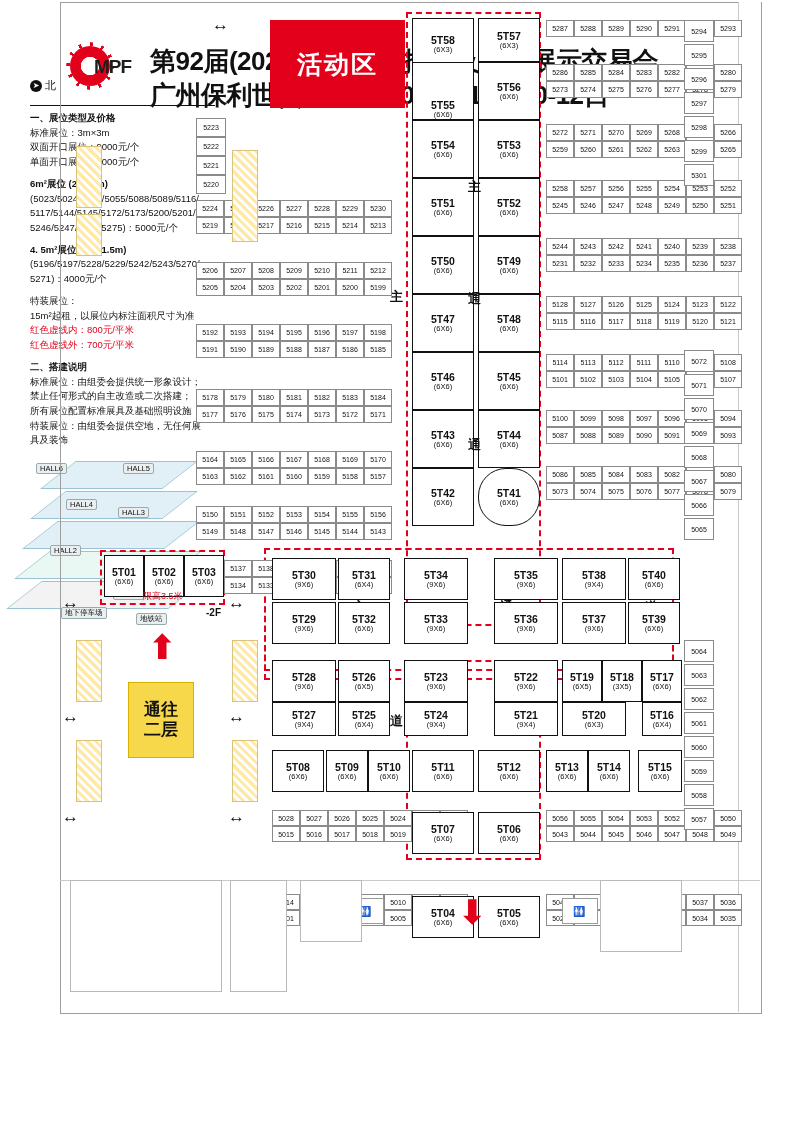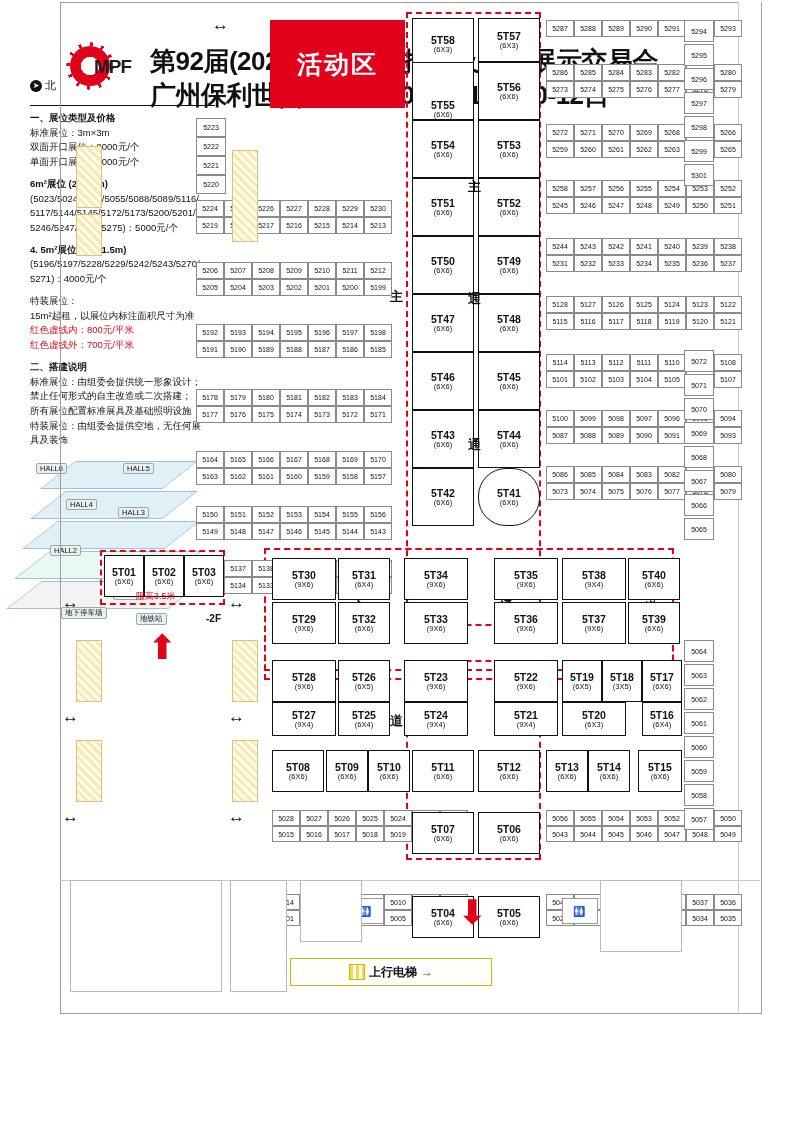--- a/index.html
+++ b/index.html
@@ -57,21 +57,21 @@
   .arrow-red{position:absolute;color:#e2001a;font-size:22px;font-weight:bold;line-height:1;}
   #toflr{position:absolute;background:#f7d84a;border:1px solid #d6b300;display:flex;align-items:center;
       justify-content:center;font-weight:bold;font-size:17px;color:#111;text-align:center;line-height:1.15;}
   #hall5{position:absolute;font-size:19px;font-weight:bold;}
   #escal{position:absolute;background:#fff;border:1px solid #d6b300;display:flex;align-items:center;
       justify-content:center;font-size:12px;font-weight:bold;color:#111;gap:4px;}
   #escal .bar{width:14px;height:14px;background:repeating-linear-gradient(90deg,#f7d84a 0 3px,#fff 3px 6px);
       border:1px solid #d6b300;}
   .wc{position:absolute;border:1px solid #9a9a9a;background:#fff;display:flex;align-items:center;
       justify-content:center;gap:3px;font-size:10px;color:#e2001a;}
-  .noteRed{position:absolute;color:#e2001a;font-size:9px;}
+  .noteRed{position:absolute;color:#e2001a;font-size:9px;margin-left:7px;}
   .room{position:absolute;border:1px solid #b9b9b9;background:#fff;}
   .hatch{position:absolute;background:repeating-linear-gradient(45deg,#ffe9a8 0 3px,#fff 3px 6px);
       border:1px solid #d9c27a;}
 </style>
 </head>
 <body>
 
 <div id="header" class="abs">
   <div id="logo" class="abs">
     <div class="gear"></div>
@@ -124,21 +124,21 @@
   <div class="lbl" style="left:100px;top:52px;">HALL3</div>
   <div class="lbl" style="left:32px;top:90px;">HALL2</div>
   <div class="lbl" style="left:110px;top:108px;">HALL1</div>
   <div class="lbl" style="left:95px;top:133px;">宴会厅</div>
   <div class="lbl" style="left:43px;top:152px;text-align:right;">地下停车场</div>
   <div class="lbl" style="left:118px;top:158px;">地铁站</div>
   <div class="flr" style="top:10px;">3F</div>
   <div class="flr" style="top:62px;">2F</div>
   <div class="flr" style="top:105px;">1F</div>
   <div class="flr" style="top:132px;">-1F</div>
-  <div class="flr" style="top:158px;text-align:center;">-2F</div>
+  <div class="flr" style="top:152px;text-align:center;">-2F</div>
 </div>
 
 <div id="map">
 
   <div class="abs" style="left:60px;top:2px;width:700px;height:1010px;border:1px solid #9e9e9e;"></div>
   <div class="abs" style="left:738px;top:2px;width:22px;height:1010px;border-left:1px solid #c9c9c9;background:#fff;"></div>
   <div class="abs" style="left:60px;top:880px;width:700px;height:132px;border-top:1px solid #c9c9c9;"></div>
 
   <div id="activity" style="left:270px;top:20px;width:135px;height:88px;">活动区</div>
 
@@ -715,29 +715,27 @@
 
   <div class="arrow-h" style="left:212px;top:16px;">↔</div>
   <div class="arrow-h" style="left:62px;top:594px;">↔</div>
   <div class="arrow-h" style="left:228px;top:594px;">↔</div>
   <div class="arrow-h" style="left:62px;top:708px;">↔</div>
   <div class="arrow-h" style="left:228px;top:708px;">↔</div>
   <div class="arrow-h" style="left:62px;top:808px;">↔</div>
   <div class="arrow-h" style="left:228px;top:808px;">↔</div>
 
   <div class="arrow-red" style="left:148px;top:630px;font-size:34px;">⬆</div>
+  <div id="toflr" style="left:128px;top:682px;width:64px;height:74px;">
+    <span>通往<br>二层</span>
+  </div>
 
   <div class="arrow-red" style="left:458px;top:895px;font-size:34px;">⬇</div>
 
   <div id="hall5" style="left:130px;top:940px;">5号馆</div>
-  <div id="escal" style="left:290px;top:958px;width:200px;height:26px;">
-    <span class="bar"></span>
-    <span>上行电梯</span>
-    <span style="color:#e2001a">→</span>
-  </div>
 
   <div class="wc" style="left:348px;top:898px;width:34px;height:24px;">🚻</div>
   <div class="wc" style="left:562px;top:898px;width:34px;height:24px;">🚻</div>
 
   <div class="room" style="left:70px;top:880px;width:150px;height:110px;"></div>
   <div class="room" style="left:230px;top:880px;width:55px;height:110px;"></div>
   <div class="room" style="left:300px;top:880px;width:60px;height:60px;"></div>
   <div class="room" style="left:600px;top:880px;width:80px;height:70px;"></div>
   <div class="hatch" style="left:76px;top:146px;width:24px;height:60px;"></div>
   <div class="hatch" style="left:76px;top:214px;width:24px;height:40px;"></div>

